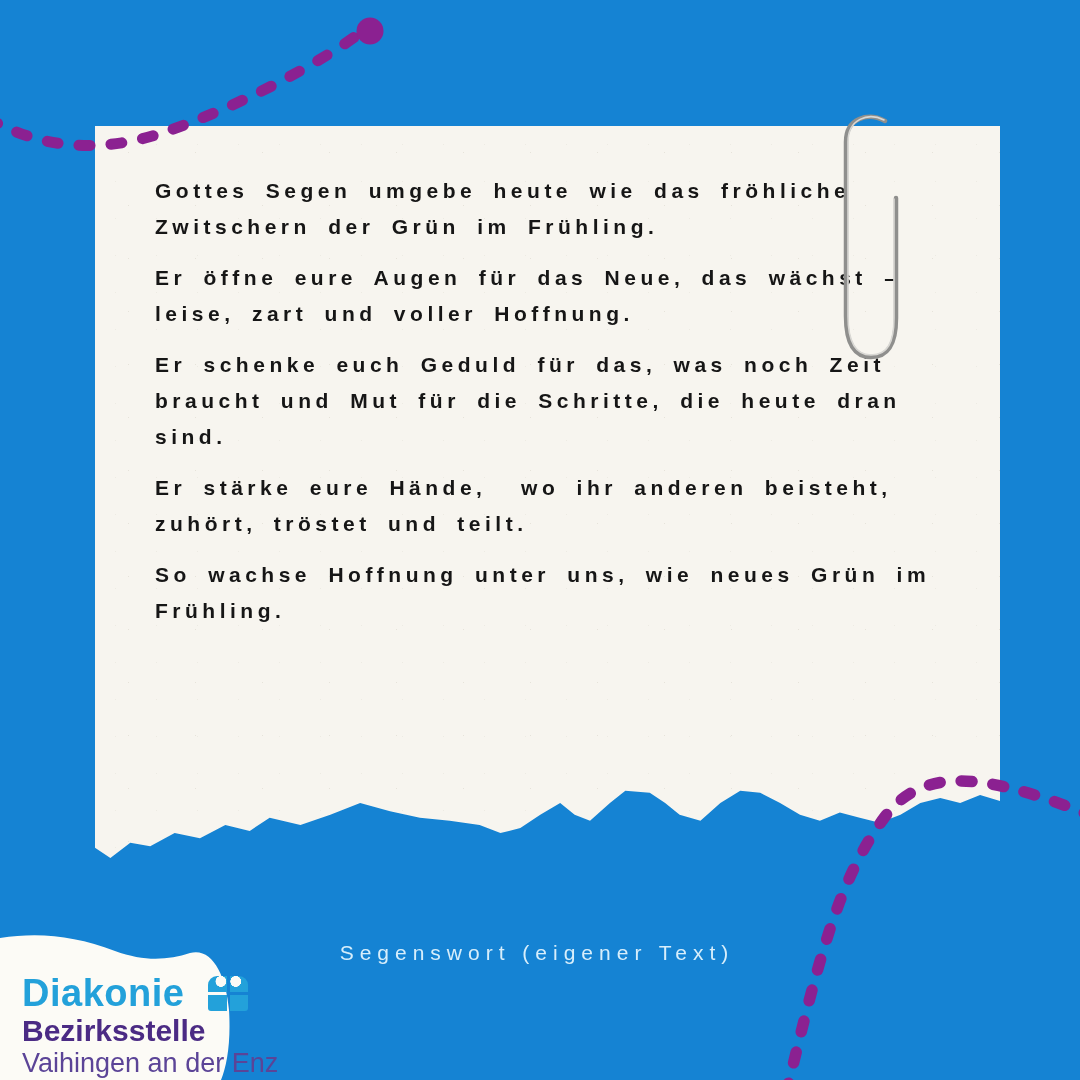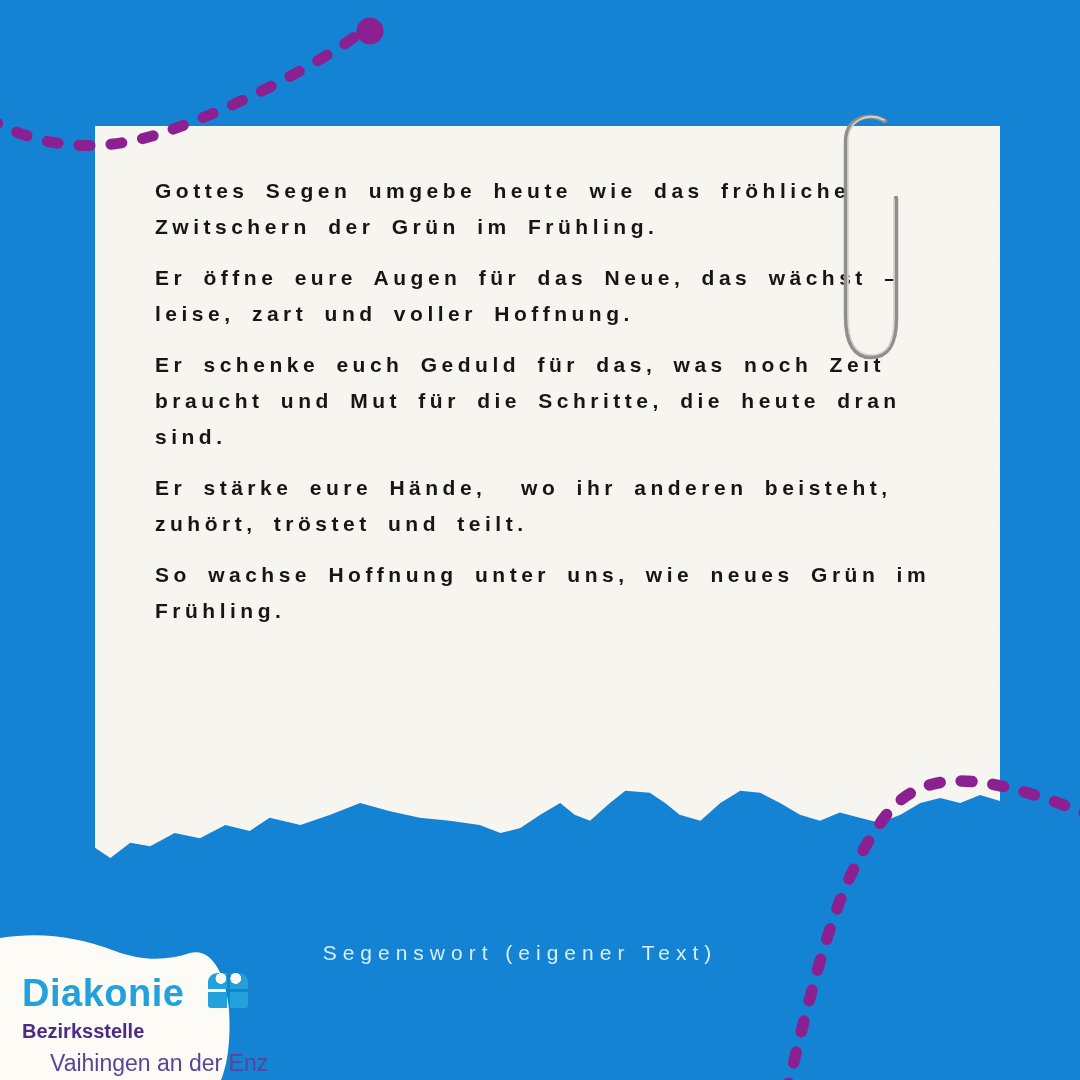--- a/index.html
+++ b/index.html
@@ -20,31 +20,31 @@
   .line{
     white-space:pre;font-weight:bold;font-size:21px;line-height:36px;
     letter-spacing:4.5px;word-spacing:7px;color:var(--ink,#161616);
   }
 
   
   .decor{position:absolute;inset:0;width:1080px;height:1080px;color:var(--dots,#8B2191);pointer-events:none;}
 
   
   .caption{
-    position:absolute;top:940px;left:0;width:1040px;text-align:center;
+    position:absolute;top:940px;left:17px;width:1040px;text-align:center;
     color:var(--caption,#D7EEFB);font-size:21px;letter-spacing:6px;line-height:26px;
   }
 
   
   .logo-blob{position:absolute;left:0;bottom:0;width:240px;height:150px;}
   .logo-content{position:absolute;left:22px;top:973px;}
-  .brand-row{display:flex;align-items:flex-start;gap:24px;}
+  .brand-row{display:flex;align-items:center;gap:24px;}
   .brand{font-size:38px;font-weight:bold;color:var(--brand-blue,#23A1DA);letter-spacing:0.5px;line-height:40px;}
-  .org{font-size:20px;font-weight:bold;color:var(--brand-purple,#4B2B84);line-height:30px;margin-top:3px;}
-  .place{font-size:23px;color:var(--brand-purple-light,#5B4497);line-height:26px;margin-top:4px;margin-left:28px;}
+  .org{font-size:30px;font-weight:bold;color:var(--brand-purple,#4B2B84);line-height:30px;margin-top:3px;}
+  .place{font-size:27px;color:var(--brand-purple-light,#5B4497);line-height:26px;margin-top:4px;}
 
   
   .kk{width:40px;height:35px;display:grid;grid-template-columns:1fr 1fr;grid-template-rows:1fr 1fr;gap:3px;}
   .kk span{background:var(--brand-blue,#23A1DA);}
   .kk .tl{border-top-left-radius:9px;background:radial-gradient(circle at 68% 34%, #fcfbf6 0 5.2px, var(--brand-blue,#23A1DA) 5.6px);}
   .kk .tr{border-top-right-radius:9px;background:radial-gradient(circle at 32% 34%, #fcfbf6 0 5.2px, var(--brand-blue,#23A1DA) 5.6px);}
   .kk .bl{border-bottom-left-radius:3px;}
   .kk .br{border-bottom-right-radius:3px;}
 </style>
 </head>

